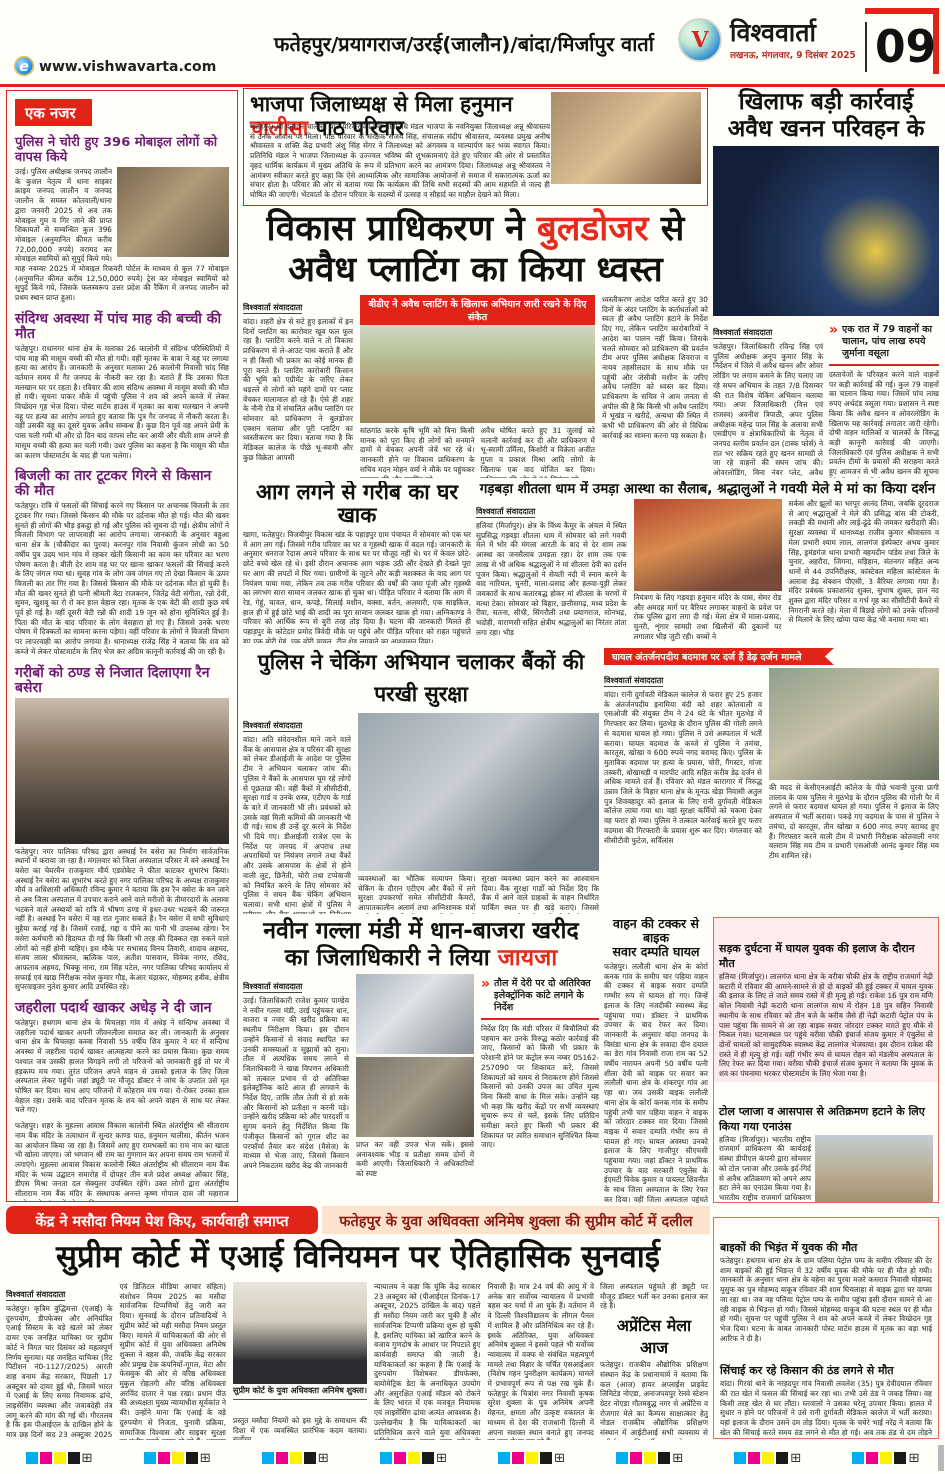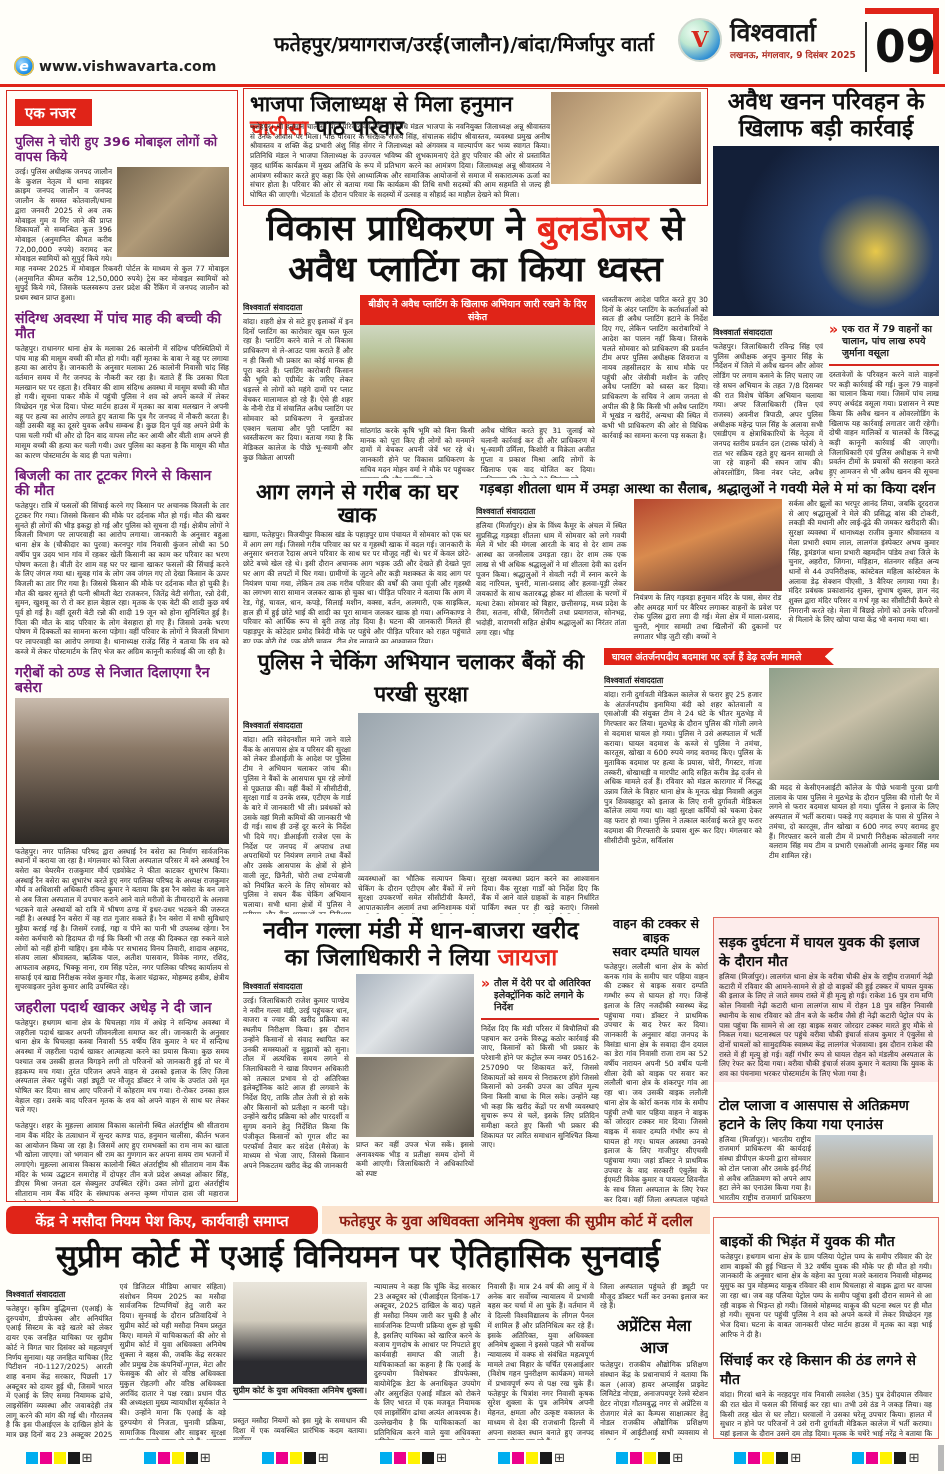--- a/index.html
+++ b/index.html
@@ -66,21 +66,21 @@
 
   
   .banner-red { background:#e02418; color:#fff; font-size:14.5px; font-weight:bold; display:flex; align-items:center; justify-content:center; }
   .banner-pink { background:#fbe3cd; color:#8c1a10; font-size:14.5px; font-weight:bold; display:flex; align-items:center; justify-content:center; }
 
   .subhead-band { background:#e02418; color:#fff; font-size:9.5px; font-weight:bold; padding:2px 8px;
                   clip-path:polygon(0 0, 100% 0, 96% 50%, 100% 100%, 0 100%); margin:2px 0 3px 0; }
 
   .pinkbox { background:#fdeceb; }
   .redbox { border:1.8px solid #e06a5e; background:#fffdf8; }
-  .rb-h { font-size:14px; font-weight:bold; margin:11px 0 2px 0; color:#101010; }
+  .rb-h { font-size:11px; font-weight:bold; margin:19px 0 2px 0; color:#101010; }
 
   
   .regrow { position:absolute; left:0; top:1447px; width:945px; height:22px; display:flex; justify-content:space-around; align-items:center; }
   .reggrp { display:flex; gap:2px; align-items:center; }
   .regsq { width:12px; height:12px; display:inline-block; }
   .reggrid { font-size:13px; color:#333; line-height:12px; }
   .graybar { position:absolute; right:1px; top:1445px; width:6px; height:26px; background:#b9b9b9; }
   .photo-cap { font-size:8px; line-height:10px; font-weight:bold; border-bottom:1px solid #555; padding:2px 0 3px 0; text-align:left; }
 </style>
 </head>
@@ -149,22 +149,22 @@
       <div style="flex:1;">
         <div class="h-sec" style="font-size:21px; line-height:24px; margin-bottom:2px;"><span>भाजपा जिलाध्यक्ष से मिला हनुमान </span><span class="red">चालीसा</span><span> पाठ परिवार</span></div>
       </div>
       <div class="ph ph-bjp" style="width:150px; height:92px; flex:0 0 auto;"></div>
     </div>
     <div class="bt" style="margin-top:-62px; width:300px;">फतेहपुर। श्री हनुमान चालीसा पाठ परिवार का एक प्रतिनिधि मंडल भाजपा के नवनियुक्त जिलाध्यक्ष अन्नू श्रीवास्तव से उनके आवास पर मिला। पाठ परिवार के संरक्षक संजय सिंह, संचालक संदीप श्रीवास्तव, व्यवस्था प्रमुख अनीष श्रीवास्तव व शक्ति केंद्र प्रभारी अंशु सिंह सेंगर ने जिलाध्यक्ष को अंगवस्त्र व माल्यार्पण कर भव्य स्वागत किया। प्रतिनिधि मंडल ने भाजपा जिलाध्यक्ष के उज्ज्वल भविष्य की शुभकामनाएं देते हुए परिवार की ओर से प्रस्तावित वृहद धार्मिक कार्यक्रम में मुख्य अतिथि के रूप में प्रतिभाग करने का आमंत्रण दिया। जिलाध्यक्ष अन्नू श्रीवास्तव ने आमंत्रण स्वीकार करते हुए कहा कि ऐसे आध्यात्मिक और सामाजिक आयोजनों से समाज में सकारात्मक ऊर्जा का संचार होता है। परिवार की ओर से बताया गया कि कार्यक्रम की तिथि सभी सदस्यों की आम सहमति से जल्द ही घोषित की जाएगी। भेंटवार्ता के दौरान परिवार के सदस्यों में उत्साह व सौहार्द का माहौल देखने को मिला।</div>
   </div>
 
   <div class="abs" style="left:713px; top:88px; width:226px; height:390px;">
     <div class="h-big" style="font-size:23px; line-height:27px;">
+      <div>खिलाफ बड़ी कार्रवाई</div>
       <div>अवैध खनन परिवहन के</div>
-      <div>खिलाफ बड़ी कार्रवाई</div>
     </div>
     <div class="ph ph-night" style="height:170px; margin:4px 0;"></div>
     <div class="cols">
       <div class="col">
         <div class="byline">विश्ववार्ता संवाददाता</div>
         <div class="bt">फतेहपुर। जिलाधिकारी रविन्द्र सिंह एवं पुलिस अधीक्षक अनूप कुमार सिंह के निर्देशन में जिले में अवैध खनन और ओवर लोडिंग पर लगाम कसने के लिए चलाए जा रहे सघन अभियान के तहत 7/8 दिसम्बर की रात विशेष चेकिंग अभियान चलाया गया। अपर जिलाधिकारी (वित्त एवं राजस्व) अवनीश त्रिपाठी, अपर पुलिस अधीक्षक महेन्द्र पाल सिंह के अलावा सभी एसडीएम व क्षेत्राधिकारियों के नेतृत्व में जनपद स्तरीय प्रवर्तन दल (टास्क फोर्स) ने रात भर सक्रिय रहते हुए खनन सामग्री ले जा रहे वाहनों की सघन जांच की। ओवरलोडिंग, बिना नंबर प्लेट, अवैध परिवहन व बिना वैध</div>
       </div>
       <div class="col">
         <div class="quote">
           <span class="qmark">»</span>

